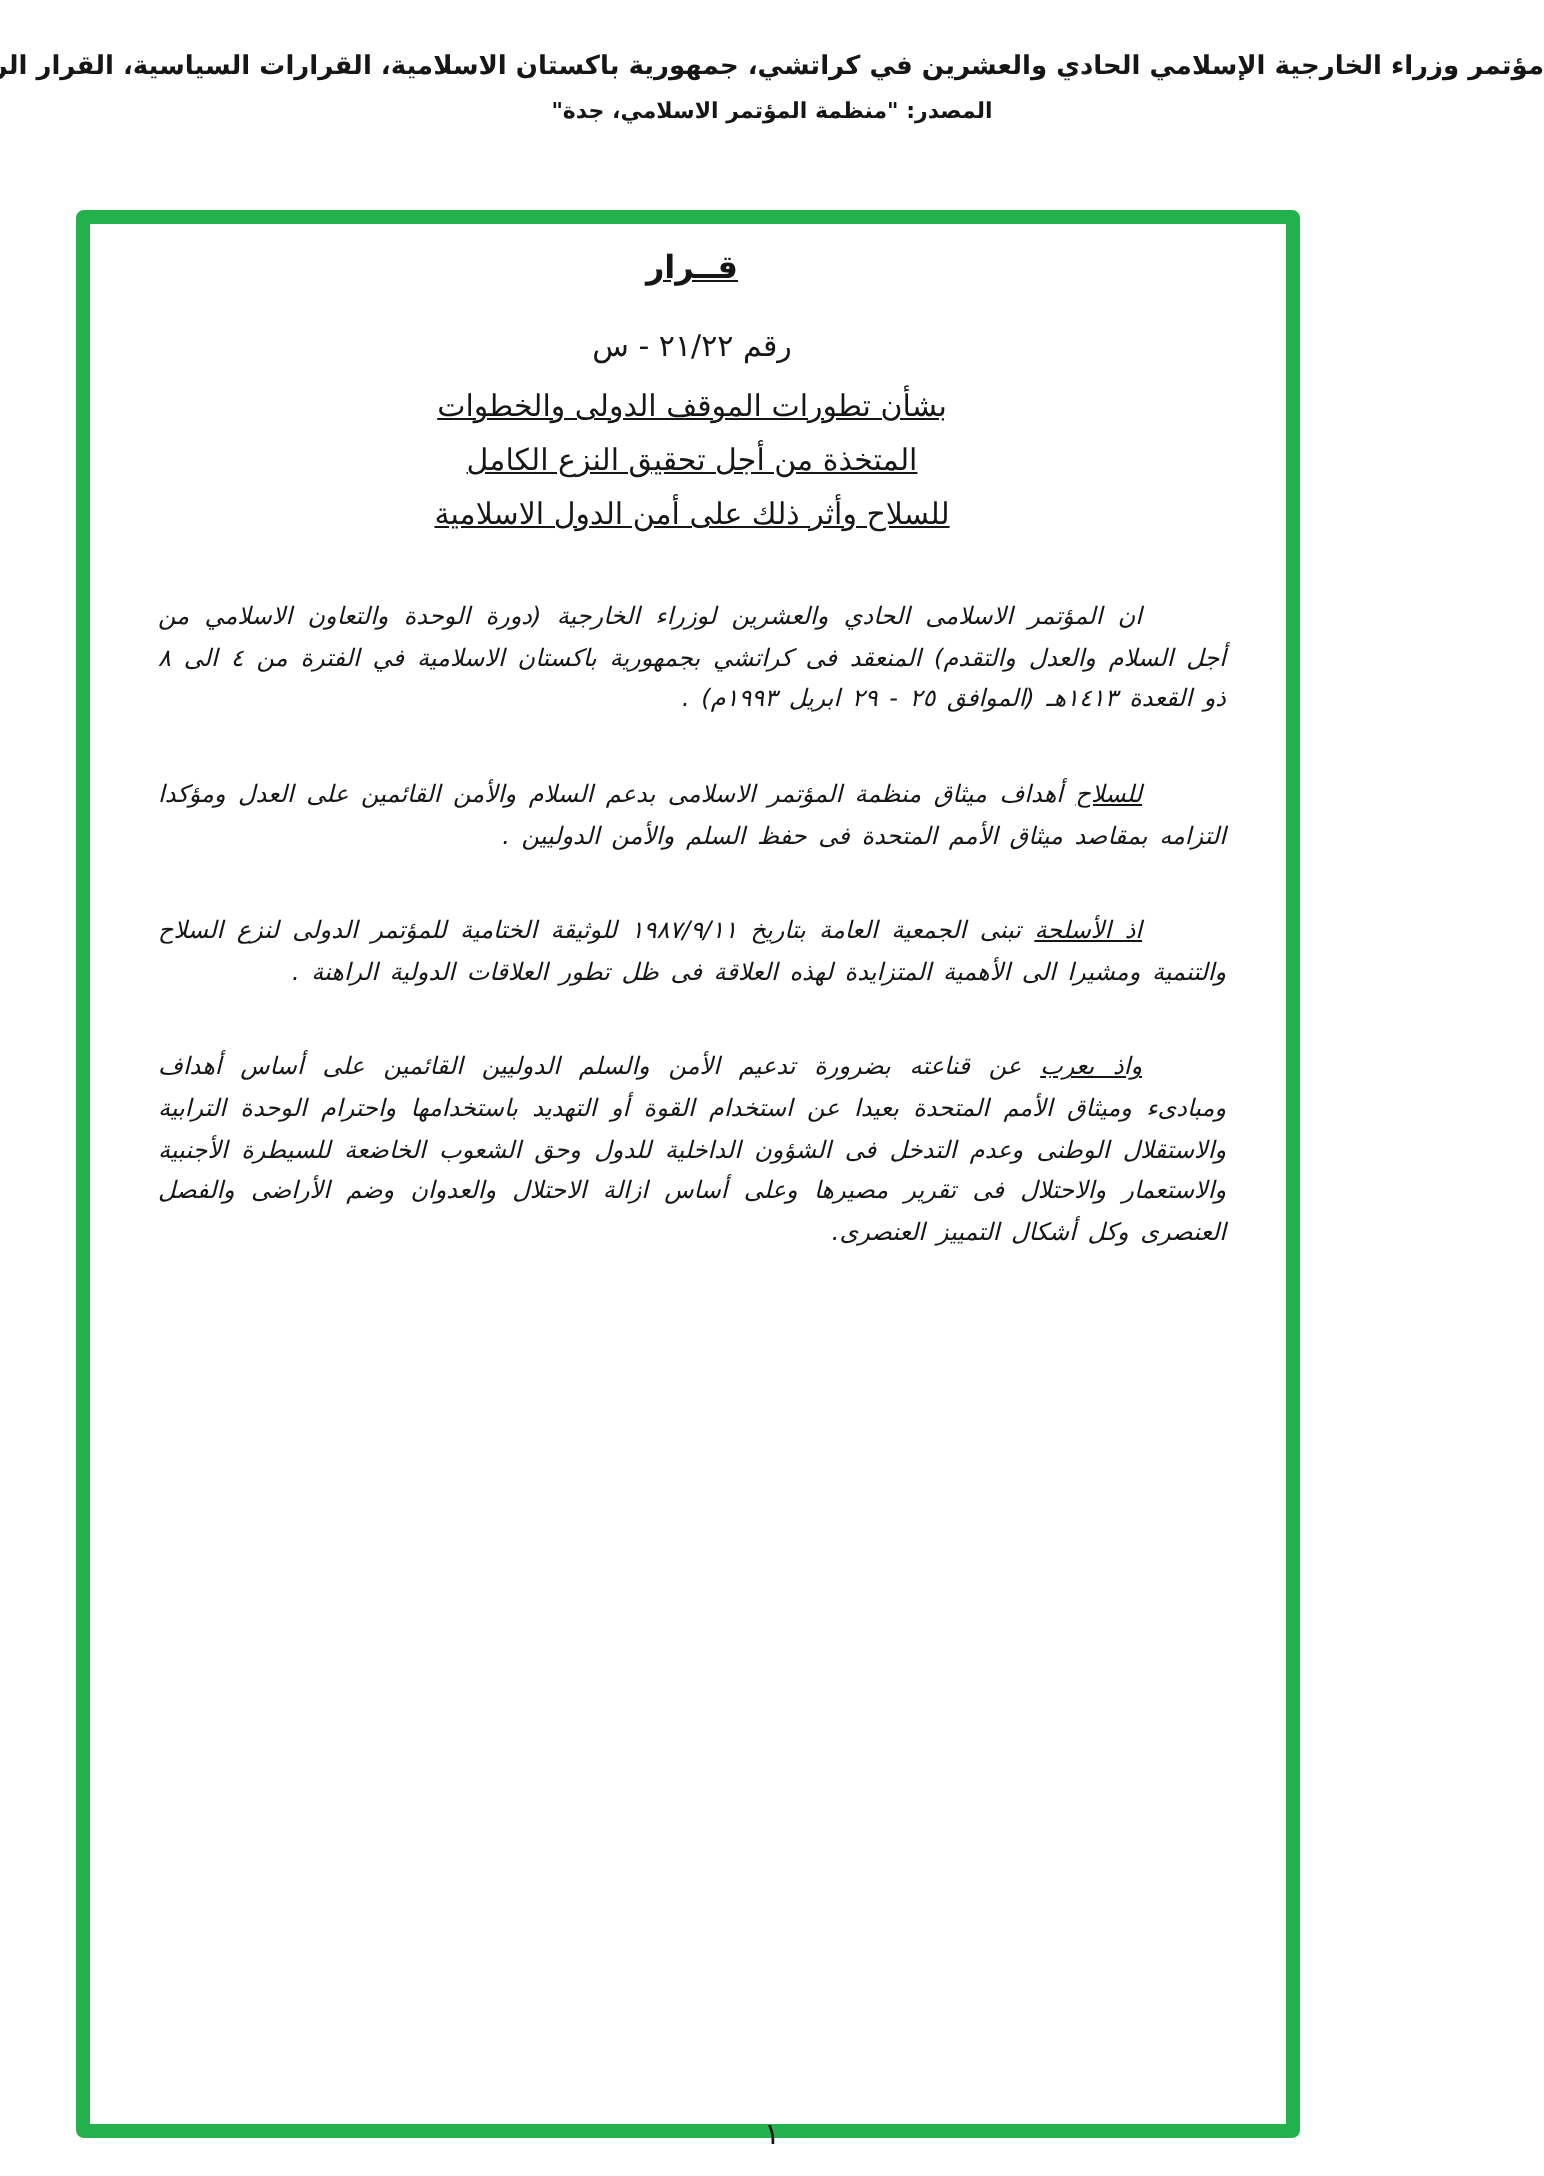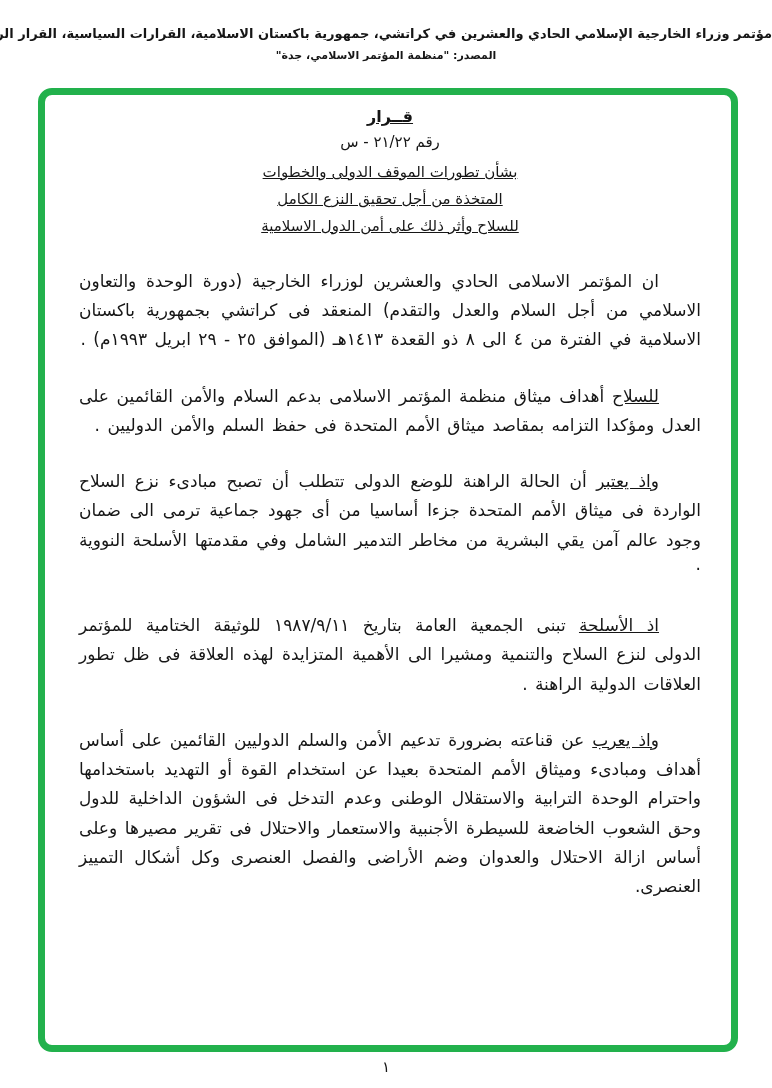--- a/index.html
+++ b/index.html
@@ -28,59 +28,60 @@
     letter-spacing: 0;
   }
   .doc-header .line2 {
     font-size: 11px;
     font-weight: bold;
     margin-top: 8px;
   }
   .green-frame {
     position: absolute;
     left: 38px;
-    top: 88px;
-    width: 700px;
+    top: 105px;
+    width: 612px;
     height: 964px;
     box-sizing: border-box;
     border: 7px solid #22b14c;
-    border-radius: 14px;
+    border-radius: 4px;
   }
   .content {
     direction: rtl;
     padding: 12px 30px 0 34px;
   }
   .res-title {
     text-align: center;
     font-size: 16px;
     font-weight: bold;
     text-decoration: underline;
   }
   .res-number {
     text-align: center;
     font-size: 15px;
-    margin-top: 7px;
+    margin-top: 21px;
   }
   .subject-block {
     margin-top: 8px;
   }
   .subject-line {
     text-align: center;
     font-size: 15px;
     font-weight: normal;
     text-decoration: underline;
     line-height: 1.8;
   }
   .paragraph {
-    font-size: 17px;
+    font-size: 12px;
     line-height: 1.72;
     text-align: justify;
     text-indent: 42px;
     margin-top: 27px;
     word-spacing: 2px;
+    font-style: italic;
   }
   .paragraph .lead {
     text-decoration: underline;
   }
   .page-number {
     position: absolute;
     left: 0;
     top: 1058px;
     width: 772px;
     text-align: center;
@@ -108,21 +109,20 @@
         <div class="subject-line">بشأن تطورات الموقف الدولى والخطوات</div>
         <div class="subject-line">المتخذة من أجل تحقيق النزع الكامل</div>
         <div class="subject-line">للسلاح وأثر ذلك على أمن الدول الاسلامية</div>
       </div>
 
       <p class="paragraph"><span class="lead"></span><span>ان المؤتمر الاسلامى الحادي والعشرين لوزراء الخارجية (دورة الوحدة والتعاون الاسلامي من أجل السلام والعدل والتقدم) المنعقد فى كراتشي بجمهورية باكستان الاسلامية في الفترة من ٤ الى ٨ ذو القعدة ١٤١٣هـ (الموافق ٢٥ - ٢٩ ابريل ١٩٩٣م) .</span></p>
 
       <p class="paragraph"><span class="lead">للسلاح</span><span> أهداف ميثاق منظمة المؤتمر الاسلامى بدعم السلام والأمن القائمين على العدل ومؤكدا التزامه بمقاصد ميثاق الأمم المتحدة فى حفظ السلم والأمن الدوليين .</span></p>
 
 
-      <p class="paragraph"><span class="lead">واذ يعتبر</span><span> أن الحالة الراهنة للوضع الدولى تتطلب أن تصبح مبادىء نزع السلاح الواردة فى ميثاق الأمم المتحدة جزءا أساسيا من أى جهود جماعية ترمى الى ضمان وجود عالم آمن يقي البشرية من مخاطر التدمير الشامل وفي مقدمتها الأسلحة النووية ·</span></p>
 
       <p class="paragraph"><span class="lead">اذ الأسلحة</span><span> تبنى الجمعية العامة بتاريخ ١٩٨٧/٩/١١ للوثيقة الختامية للمؤتمر الدولى لنزع السلاح والتنمية ومشيرا الى الأهمية المتزايدة لهذه العلاقة فى ظل تطور العلاقات الدولية الراهنة .</span></p>
 
       <p class="paragraph"><span class="lead">واذ يعرب</span><span> عن قناعته بضرورة تدعيم الأمن والسلم الدوليين القائمين على أساس أهداف ومبادىء وميثاق الأمم المتحدة بعيدا عن استخدام القوة أو التهديد باستخدامها واحترام الوحدة الترابية والاستقلال الوطنى وعدم التدخل فى الشؤون الداخلية للدول وحق الشعوب الخاضعة للسيطرة الأجنبية والاستعمار والاحتلال فى تقرير مصيرها وعلى أساس ازالة الاحتلال والعدوان وضم الأراضى والفصل العنصرى وكل أشكال التمييز العنصرى.</span></p>
 
     </div>
   </div>
 
   <div class="page-number">١</div>
 

